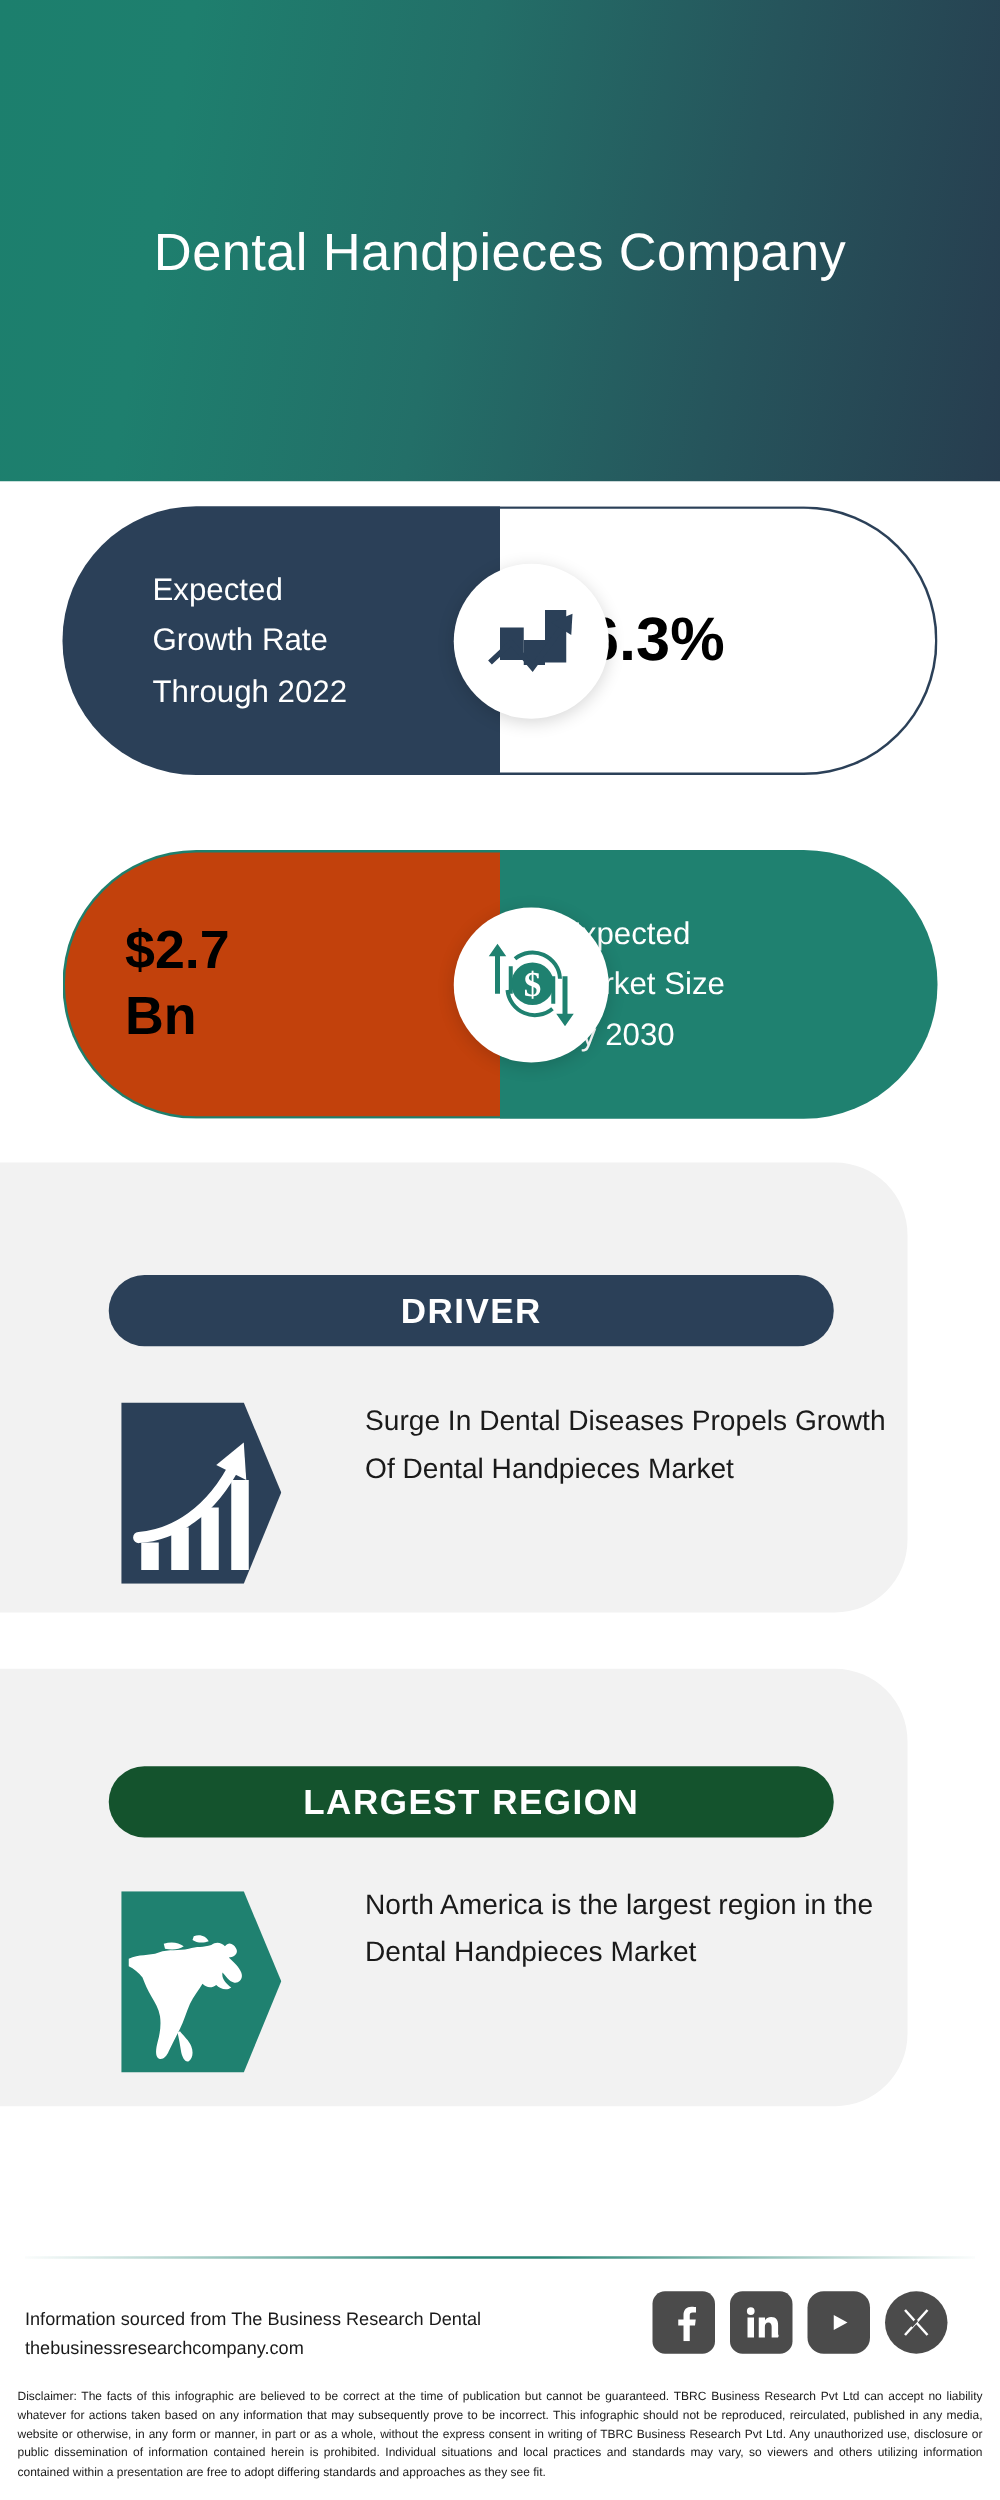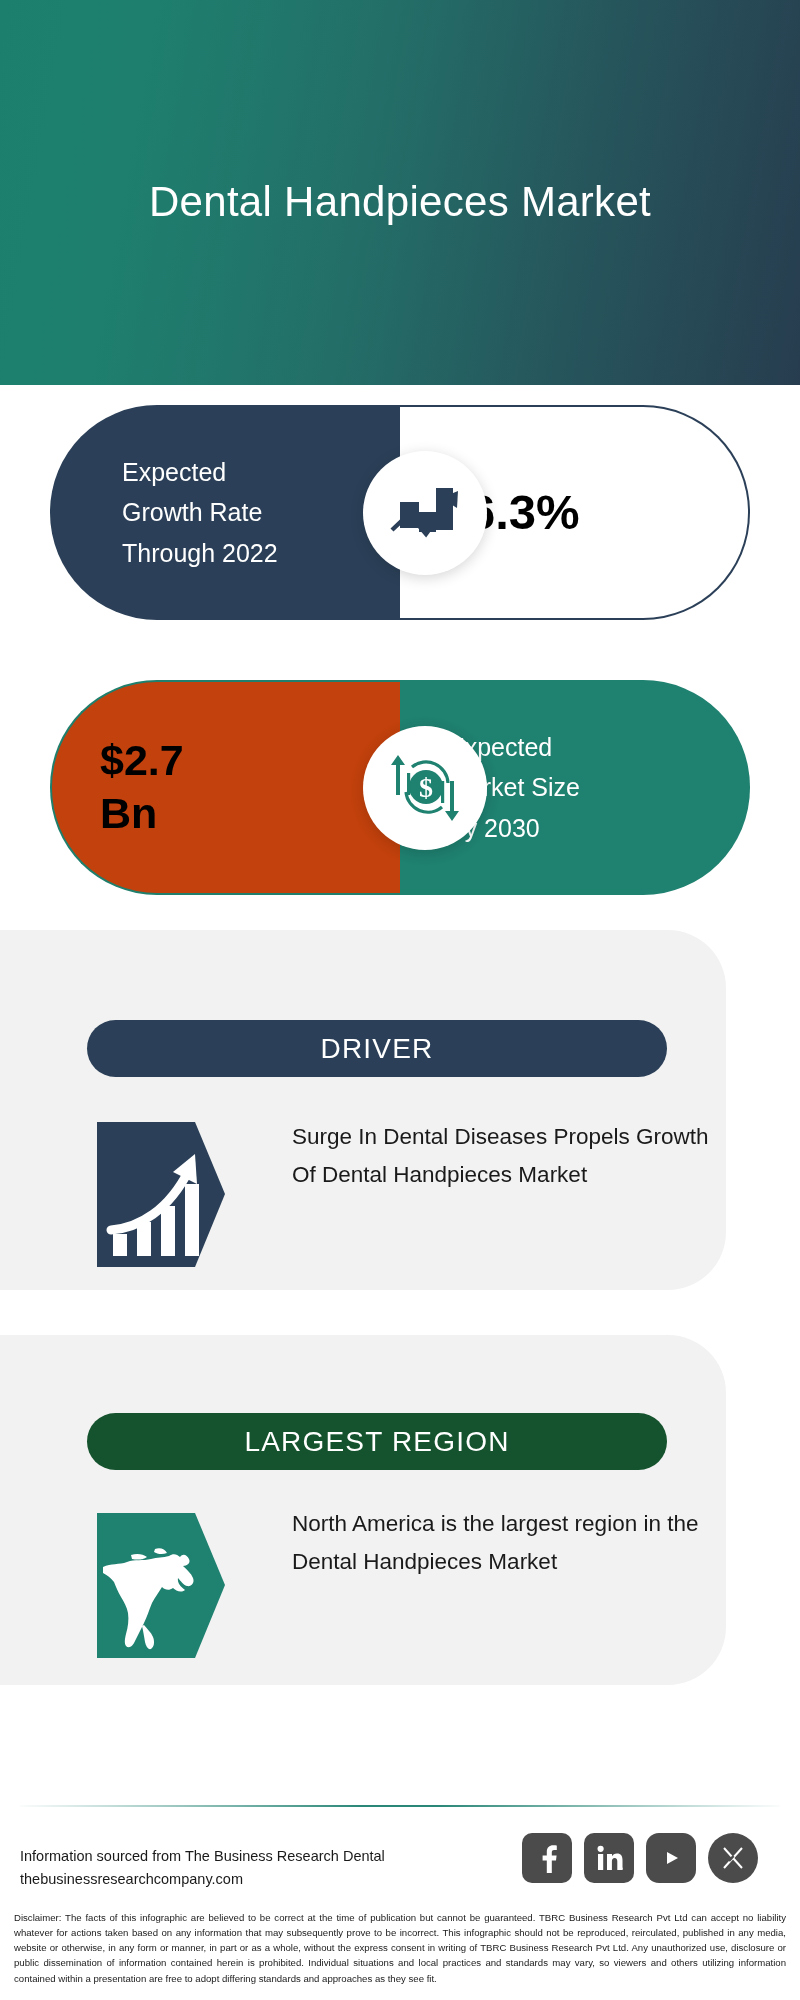--- a/index.html
+++ b/index.html
@@ -146,21 +146,21 @@
 
   .pill {
     position: absolute;
     left: 87px; top: 90px;
     width: 580px; height: 57px;
     border-radius: 29px;
     display: flex; align-items: center; justify-content: center;
     color: #ffffff;
     font-size: 28px;
     letter-spacing: 1.2px;
-    font-weight: 400;
+    font-weight: 700;
   }
   .pill-dark  { background: #2b4058; }
   .pill-green { background: #14532d; }
 
   .card-icon {
     position: absolute;
     left: 97px; top: 192px;
     width: 128px; height: 145px;
   }
   .card-text {
@@ -216,21 +216,21 @@
   }
 </style>
 </head>
 <body>
 
 <div class="page">
 
   <div class="header">
 
 
-    <div class="page-title">Dental Handpieces Market</div>
+    <div class="page-title">Dental Handpieces Company</div>
   </div>
 
   <div class="stat stat-growth">
     <div class="half half-left fill-dark">
       <div class="stat-label left-side">
         <span>Expected</span><br>
         <span>Growth Rate</span><br>
         <span>Through 2022</span>
       </div>
     </div>

